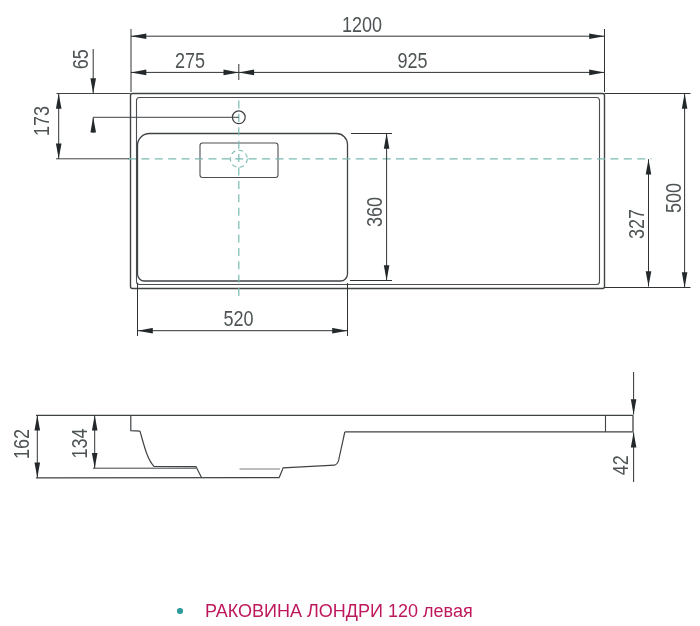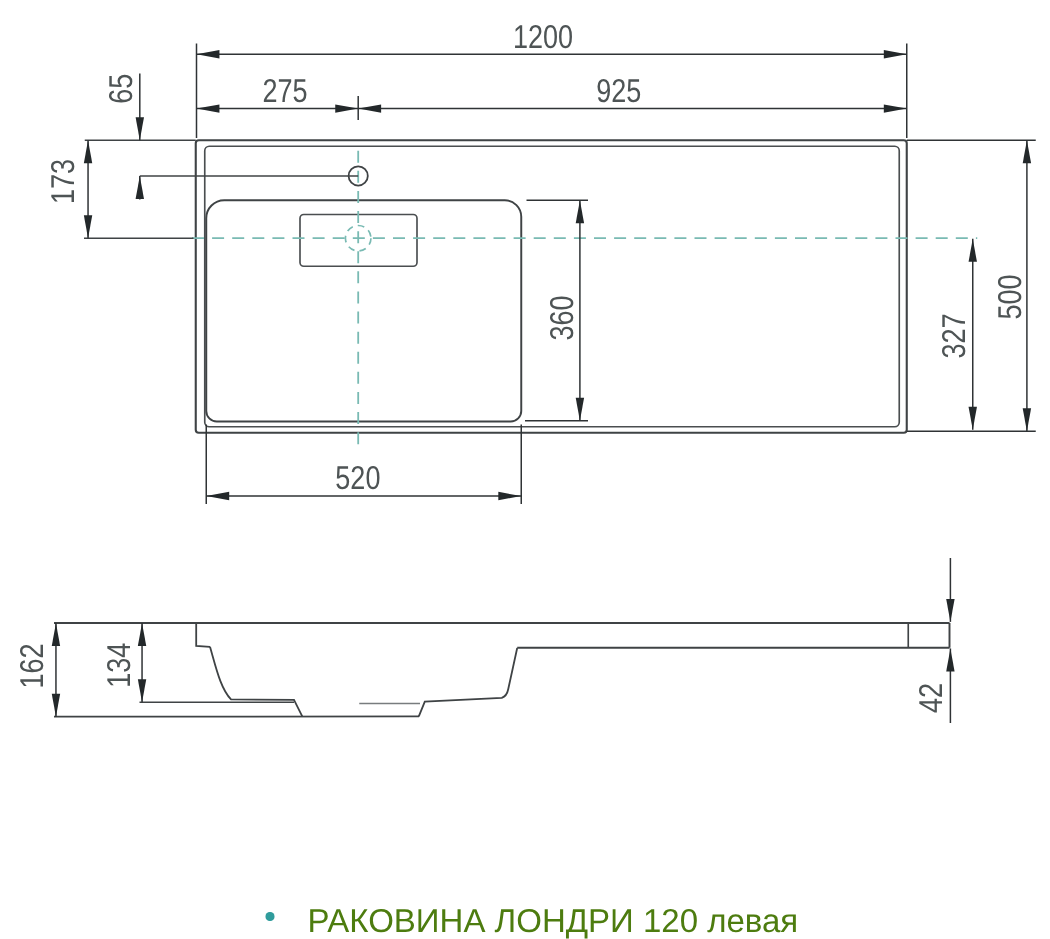--- a/index.html
+++ b/index.html
@@ -1,18 +1,18 @@
 <!DOCTYPE html>
 <html><head>
 <meta charset="utf-8">
 <style>
   html,body{margin:0;padding:0;background:#ffffff;}
   #page{position:relative;width:700px;height:626px;background:#ffffff;overflow:hidden;
         font-family:"Liberation Sans", sans-serif;}
-  .cap{position:absolute;left:205px;top:601px;font-size:22px;color:#4d7c0f;letter-spacing:0px;white-space:nowrap;}
+  .cap{position:absolute;left:205px;top:601px;font-size:18px;color:#be185d;letter-spacing:0px;white-space:nowrap;}
   .bullet{position:absolute;left:177px;top:608px;width:5.5px;height:5.5px;border-radius:50%;background:#2f9c9c;}
   text{fill:#4e5455;font-family:"Liberation Sans", sans-serif;font-size:22px;}
 </style>
 </head>
 <body>
 <div id="page">
 <svg width="700" height="626" viewBox="0 0 700 626">
   <defs>
     <marker id="ar" viewBox="-16 -3.2 16.5 6.4" refX="0" refY="0" markerWidth="16.5" markerHeight="6.4" orient="auto-start-reverse" markerUnits="userSpaceOnUse">
       <path d="M0,0 L-15.3,2.8 L-15.3,-2.8 Z" fill="#23282a"></path>

